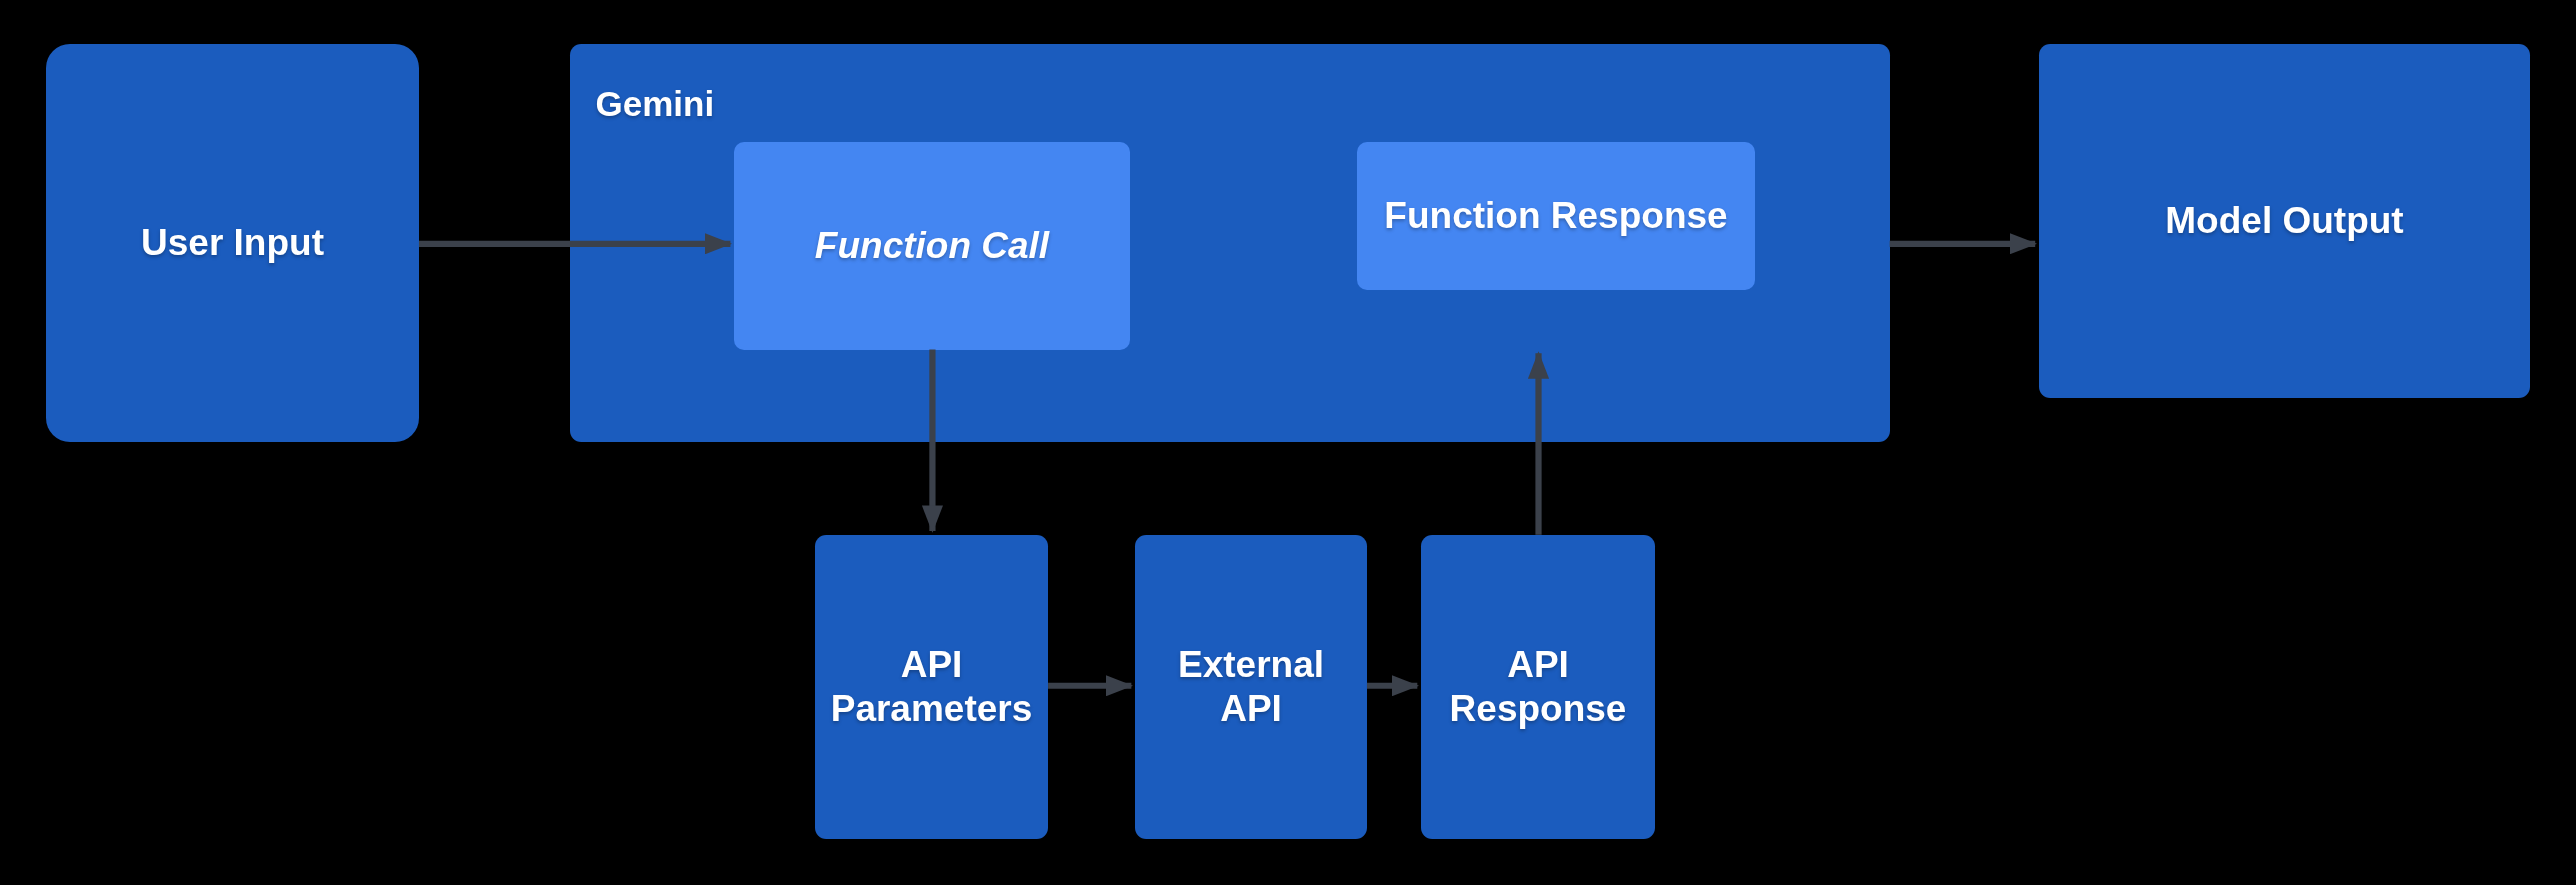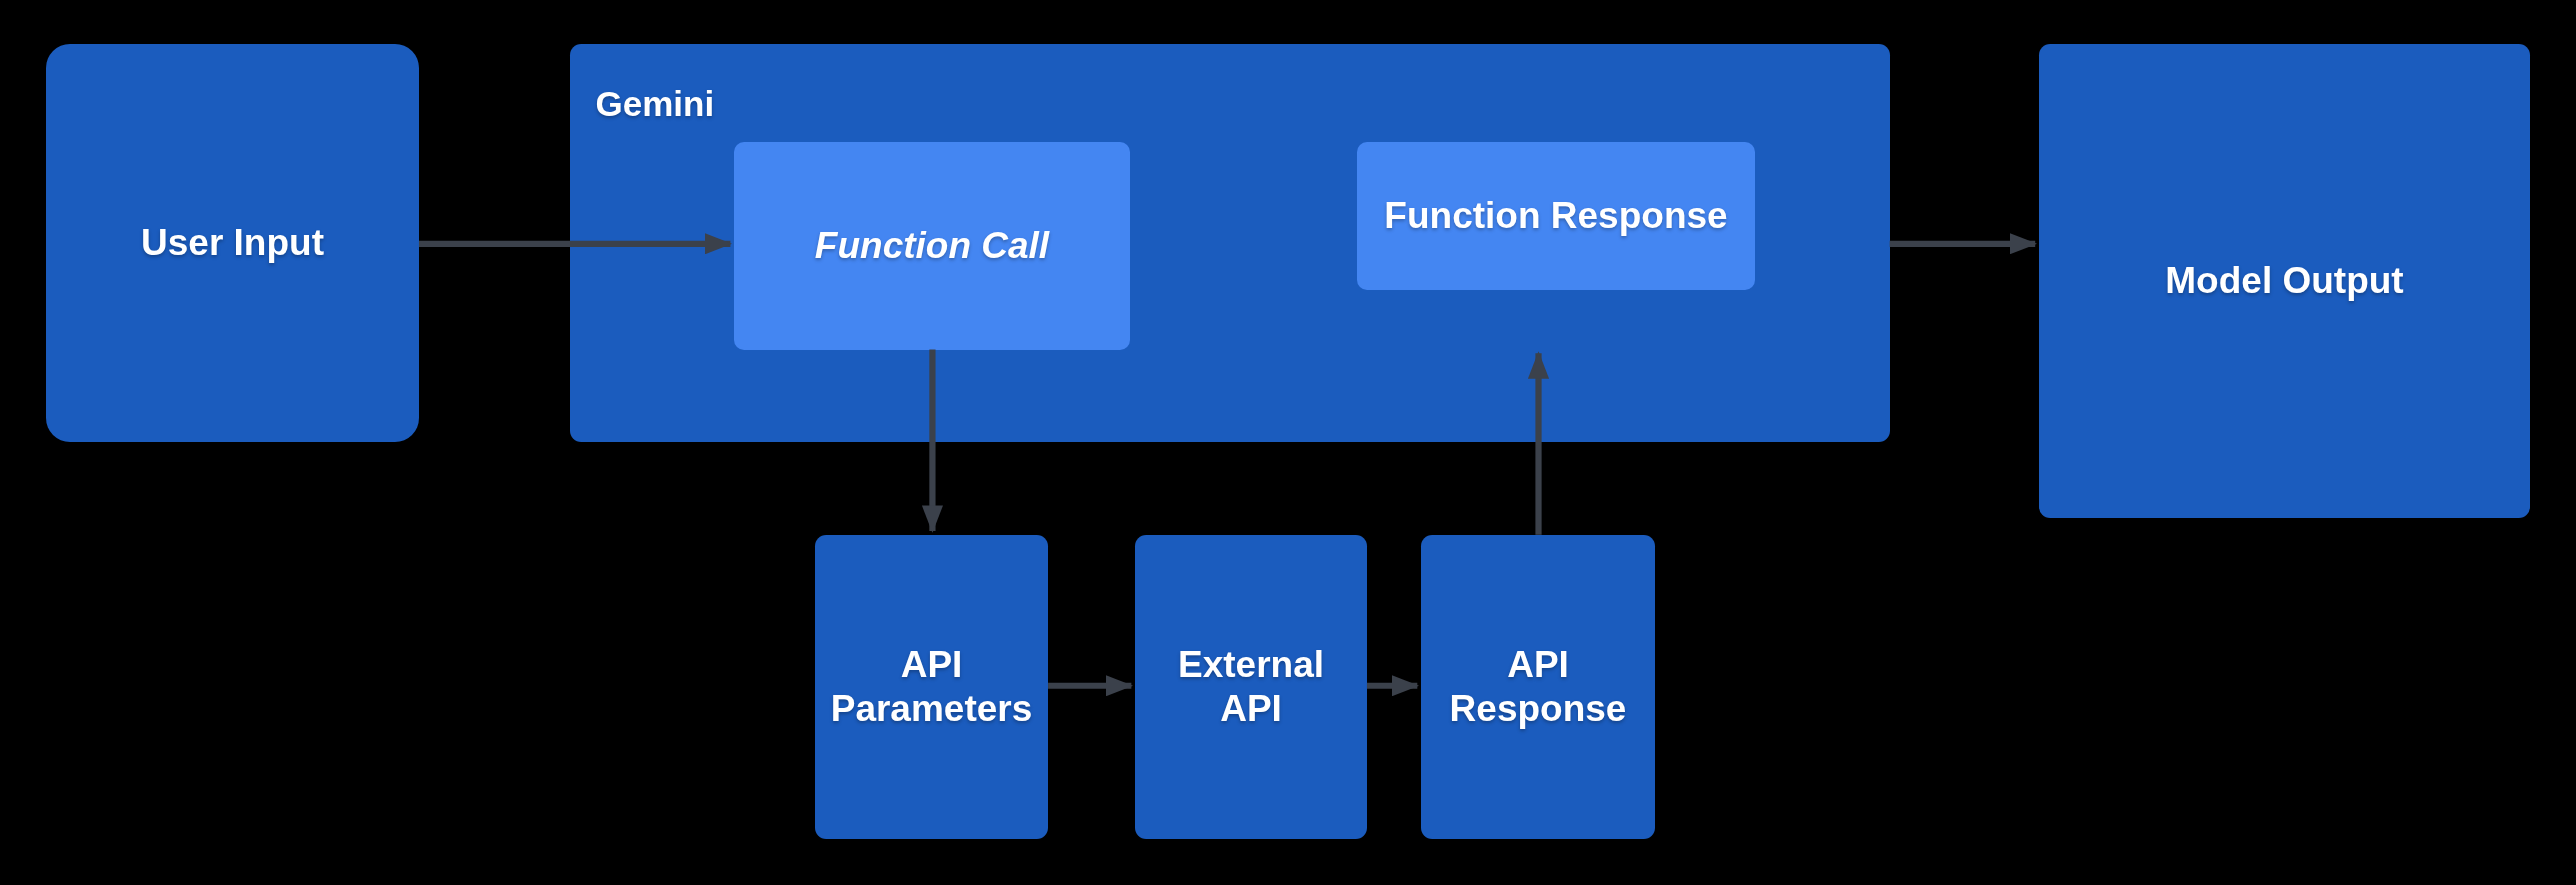--- a/index.html
+++ b/index.html
@@ -37,21 +37,21 @@
   .node-user-input   {left:46px;   top:44px;  width:373px;  height:398px;border-radius:24px;}
   .group-gemini      {position:absolute;left:570px; top:44px;  width:1320px; height:398px;
                       background:var(--color-box-dark-blue);border-radius:11.2px;}
   .group-label{
     position:absolute;left:25.5px;top:40px;
     color:var(--color-text);font-weight:700;font-size:35px;line-height:1.15;
     text-shadow:0 1.9px 3.7px rgba(0,0,0,0.28);
   }
   .node-function-call    {left:734px; top:142px; width:396px; height:208px;font-style:italic;}
   .node-function-response{left:1341px; top:142px; width:398px; height:148px;margin-left:16px;}
-  .node-model-output {left:2039px; top:44px;  width:491px;  height:474px;}
+  .node-model-output {left:2039px; top:44px;  width:491px;  height:354px;}
   .node-api-parameters{left:815px; top:535px; width:233px; height:304px; padding:0 17.4px;}
   .node-external-api {left:1135px; top:535px; width:232px; height:304px; padding:0 17.4px;}
   .node-api-response {left:1421px; top:535px; width:234px; height:304px; padding:0 33px;}
 
   svg.edges{
     position:absolute;left:0;top:0;width:2576px;height:886px;
     pointer-events:none;
   }
   svg.edges line{
     stroke:var(--color-arrow);

